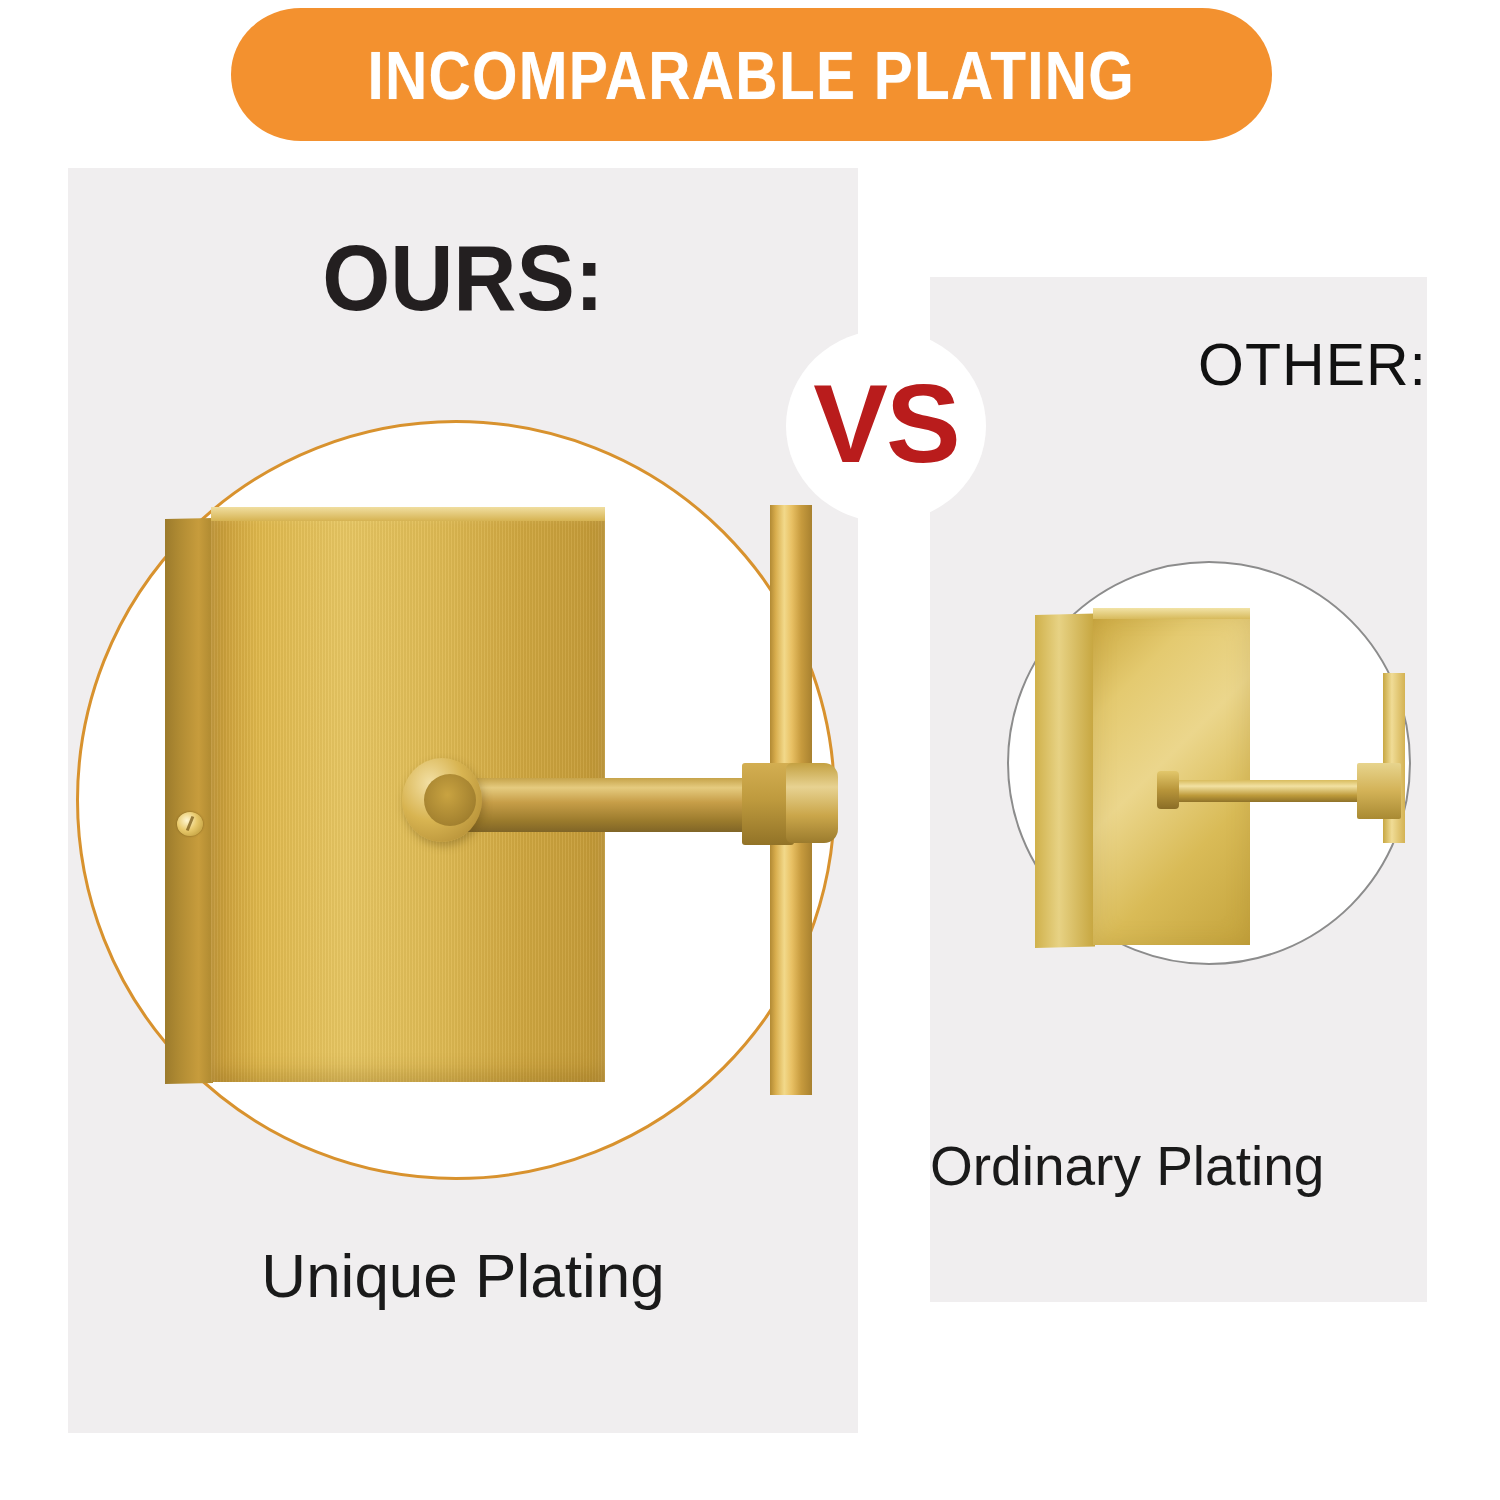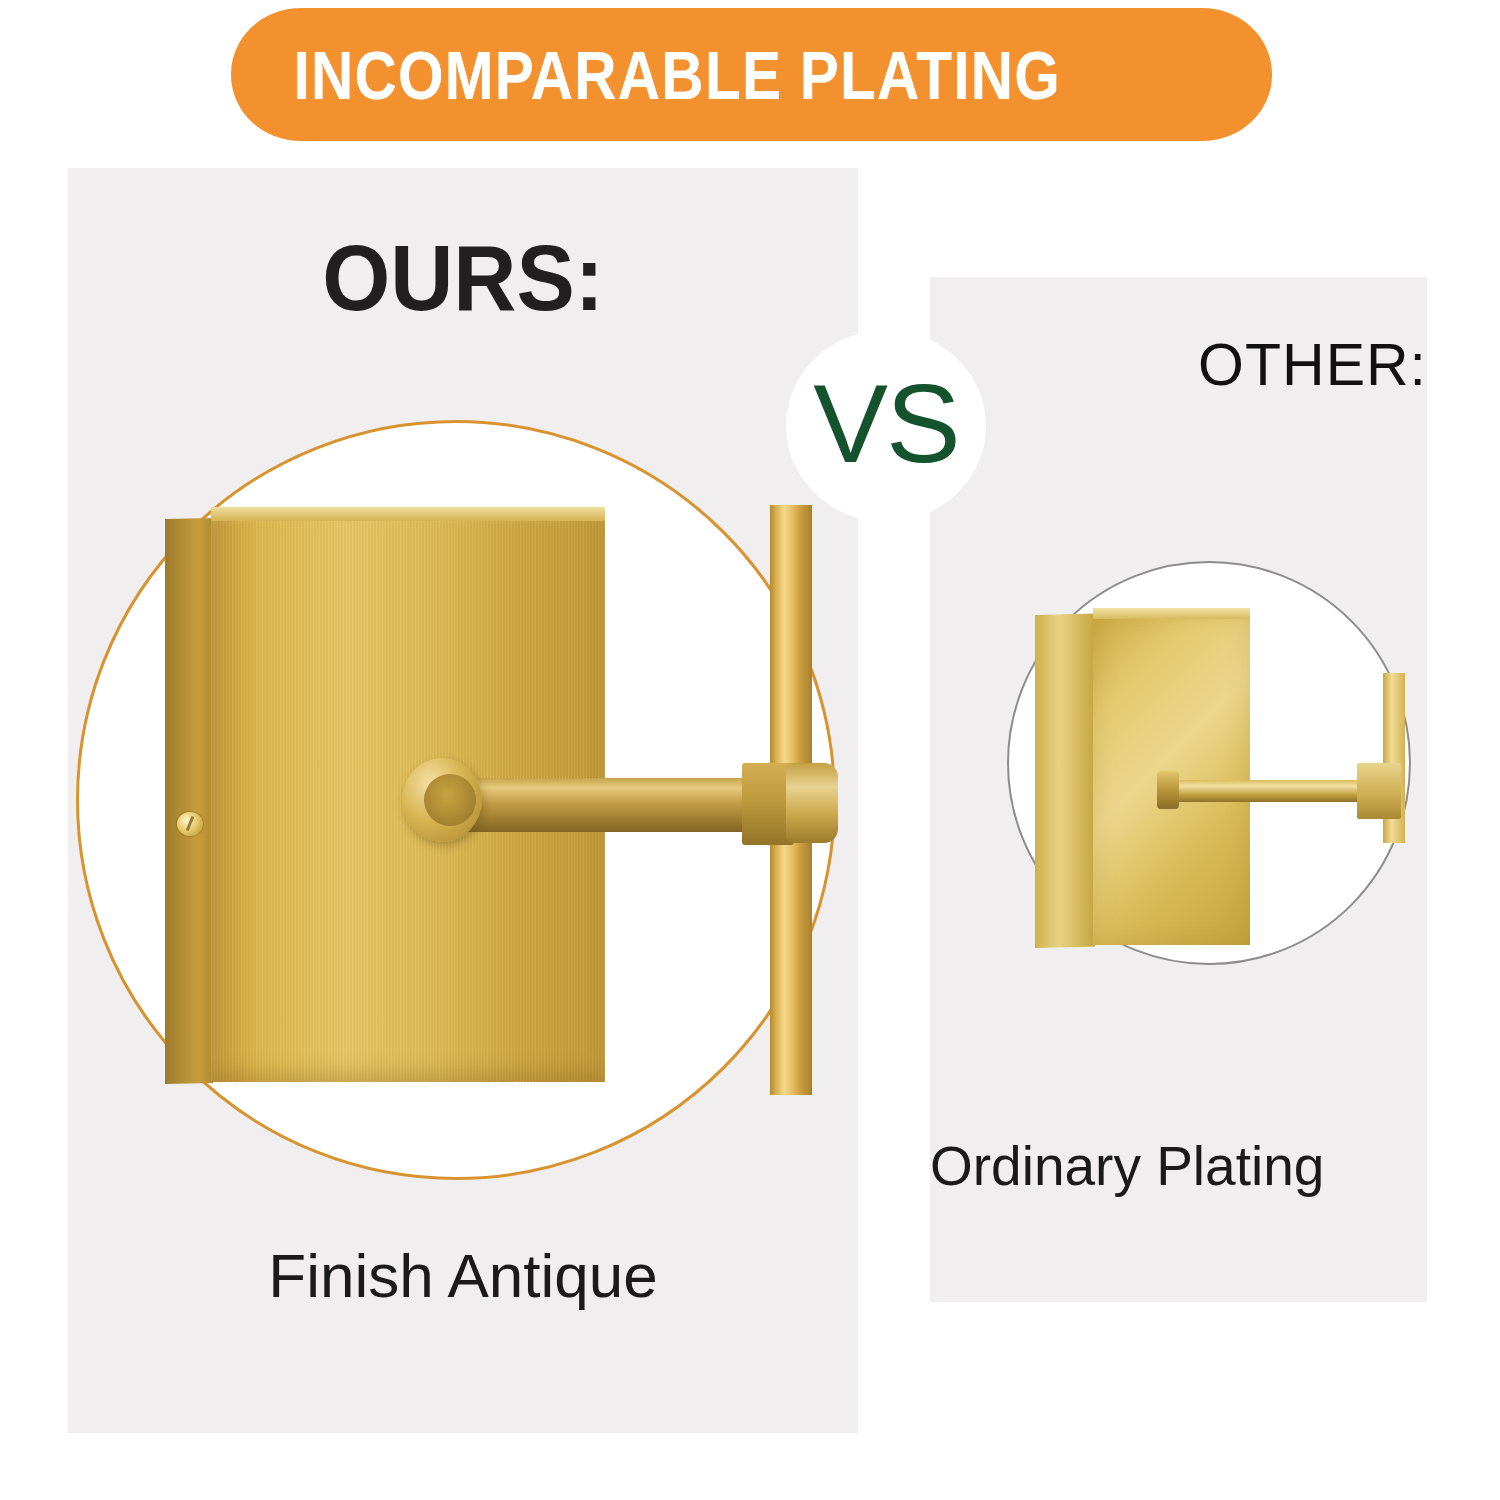--- a/index.html
+++ b/index.html
@@ -19,21 +19,21 @@
   #banner {
     position: absolute;
     left: 231px;
     top: 8px;
     width: 1041px;
     height: 133px;
     background: #F3912F;
     border-radius: 70px / 66px;
     display: flex;
     align-items: center;
-    justify-content: flex-start;
+    justify-content: center;
   }
   #banner-title {
     color: #FFFFFF;
     font-size: 68px;
     font-weight: bold;
     letter-spacing: 1.5px;
     font-family: "Liberation Sans Narrow", "Liberation Sans", sans-serif;
     transform: scaleX(0.86);
     white-space: nowrap;
     text-shadow: 0 0 1px rgba(255,255,255,0.6);
@@ -116,22 +116,22 @@
     height: 192px;
     border-radius: 50%;
     background: #FFFFFF;
     display: flex;
     align-items: center;
     justify-content: center;
     z-index: 6;
   }
   #vs-text {
     font-size: 112px;
-    font-weight: normal;
-    color: #14532d;
+    font-weight: bold;
+    color: #b91c1c;
     letter-spacing: -2px;
     line-height: 1;
     transform: translateY(-2px);
   }
 
   
   #ours-photo {
     position: absolute;
     left: 70px;
     top: 415px;
@@ -390,21 +390,21 @@
   </div>
   <div id="ours-rod"></div>
   <div id="ours-collar">
     <div id="ours-collar-inner"></div>
   </div>
   <div id="ours-bracket"></div>
   <div id="ours-bracket-cap"></div>
 </div>
 
 <div id="ours-caption">
-  <div>Finish Antique</div>
+  <div>Unique Plating</div>
 </div>
 
 <div class="panel" id="panel-other"></div>
 
 <div id="other-heading">OTHER:</div>
 
 <div id="other-photo">
   <div id="other-disc"></div>
   <div id="other-pole"></div>
   <div id="other-plate">

